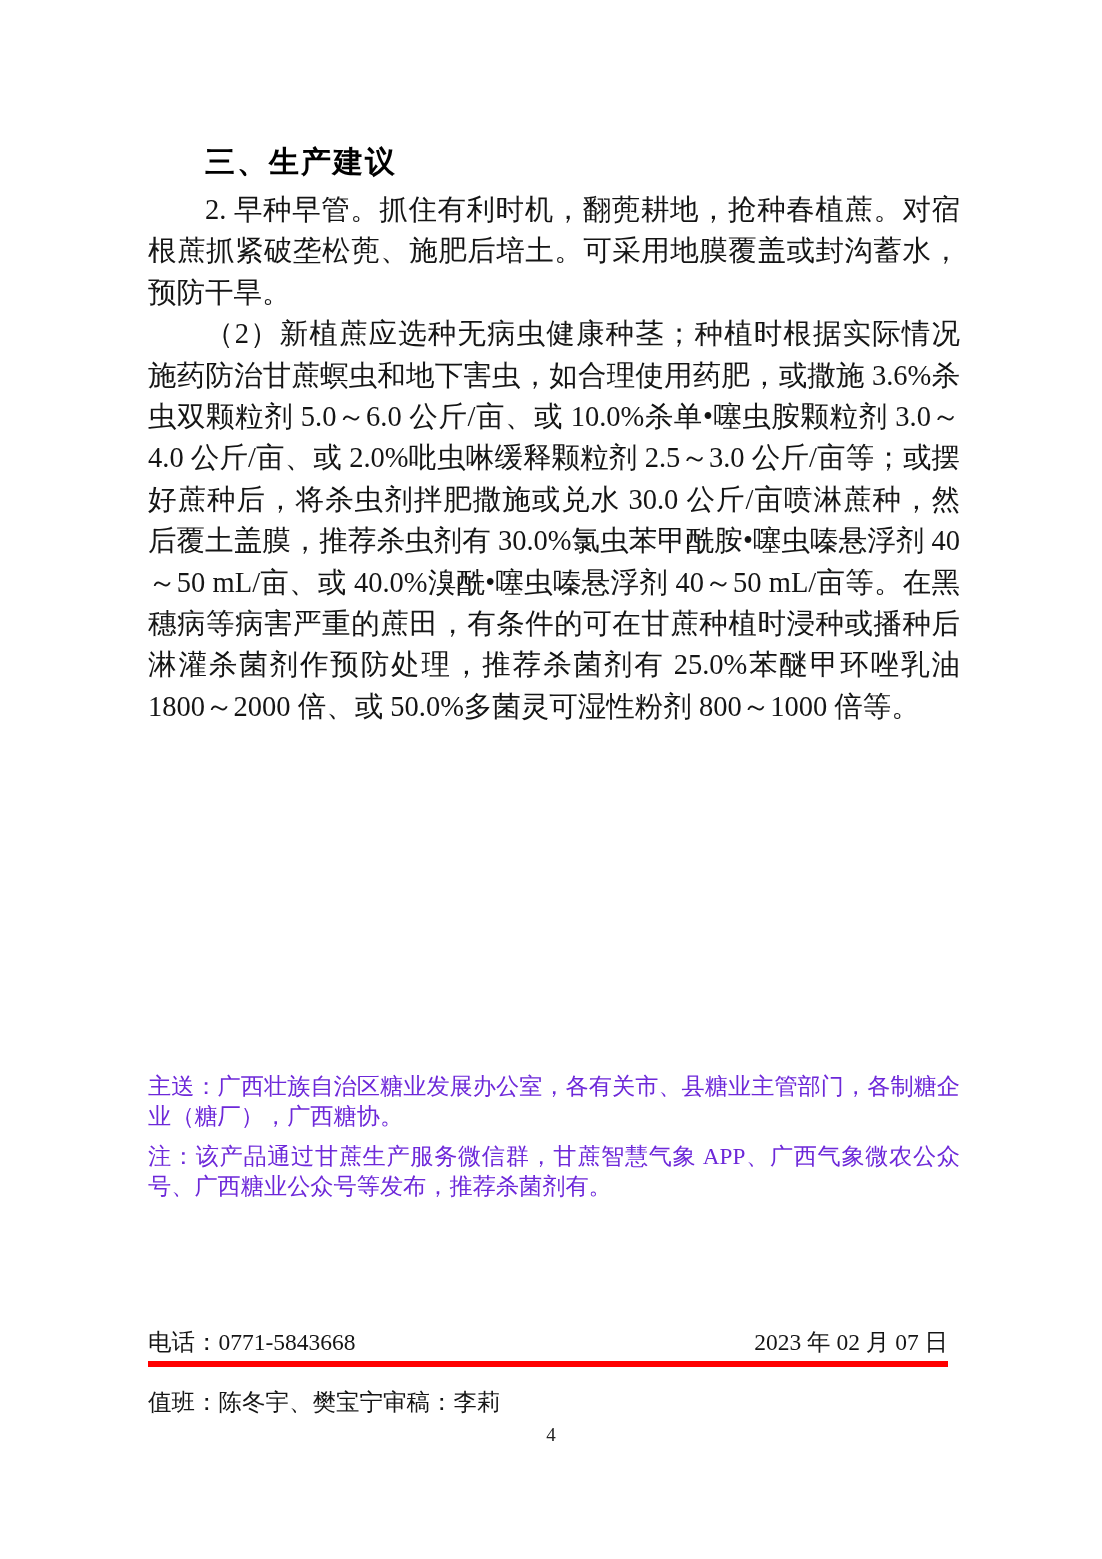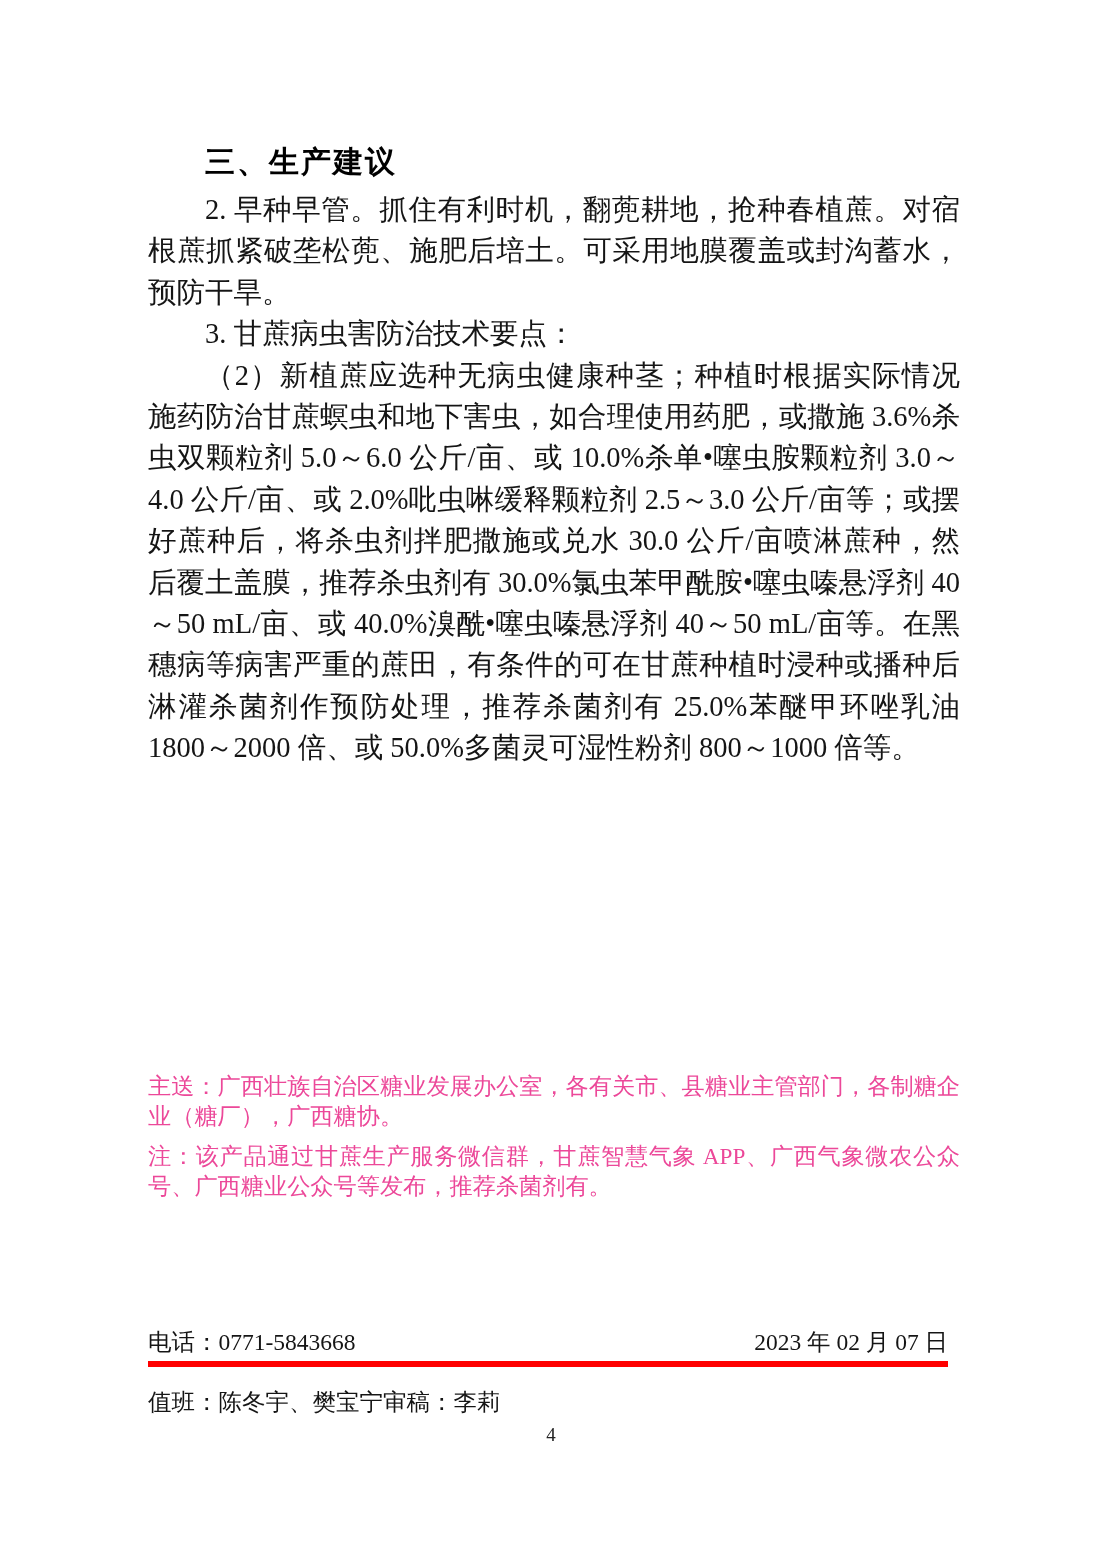--- a/index.html
+++ b/index.html
@@ -30,21 +30,21 @@
     text-align:justify;
     color:#151515;
   }
   .body-text p { margin:0; text-indent:2em; }
 
   .dist-block {
     position:absolute; left:148px; top:1071px; width:812px;
     font-size:23.2px;
     line-height:30px;
     text-align:justify;
-    color:#ec4899;
+    color:#6d28d9;
   }
   .dist-block p { margin:0 0 10px 0; }
 
   .phone-row {
     position:absolute; left:148px; top:1326px; width:800px;
     display:flex; justify-content:space-between; align-items:flex-end;
     font-size:23.5px;
     color:#151515;
   }
 
@@ -70,21 +70,20 @@
 </style>
 </head>
 <body>
 
 <div class="page">
 
   <h2 class="section-title">三、生产建议</h2>
 
   <div class="body-text">
     <p>2. 早种早管。抓住有利时机，翻蔸耕地，抢种春植蔗。对宿根蔗抓紧破垄松蔸、施肥后培土。可采用地膜覆盖或封沟蓄水，预防干旱。</p>
-    <p>3. 甘蔗病虫害防治技术要点：</p>
     <p>（2）新植蔗应选种无病虫健康种茎；种植时根据实际情况施药防治甘蔗螟虫和地下害虫，如合理使用药肥，或撒施 3.6%杀虫双颗粒剂 5.0～6.0 公斤/亩、或 10.0%杀单•噻虫胺颗粒剂 3.0～4.0 公斤/亩、或 2.0%吡虫啉缓释颗粒剂 2.5～3.0 公斤/亩等；或摆好蔗种后，将杀虫剂拌肥撒施或兑水 30.0 公斤/亩喷淋蔗种，然后覆土盖膜，推荐杀虫剂有 30.0%氯虫苯甲酰胺•噻虫嗪悬浮剂 40～50 mL/亩、或 40.0%溴酰•噻虫嗪悬浮剂 40～50 mL/亩等。在黑穗病等病害严重的蔗田，有条件的可在甘蔗种植时浸种或播种后淋灌杀菌剂作预防处理，推荐杀菌剂有 25.0%苯醚甲环唑乳油 1800～2000 倍、或 50.0%多菌灵可湿性粉剂 800～1000 倍等。</p>
   </div>
 
   <div class="dist-block">
     <p>主送：广西壮族自治区糖业发展办公室，各有关市、县糖业主管部门，各制糖企业（糖厂），广西糖协。</p>
     <p>注：该产品通过甘蔗生产服务微信群，甘蔗智慧气象 APP、广西气象微农公众号、广西糖业公众号等发布，推荐杀菌剂有。</p>
   </div>
 
   <div class="phone-row">
     <span><span>电话：</span><span>0771-5843668</span></span>

